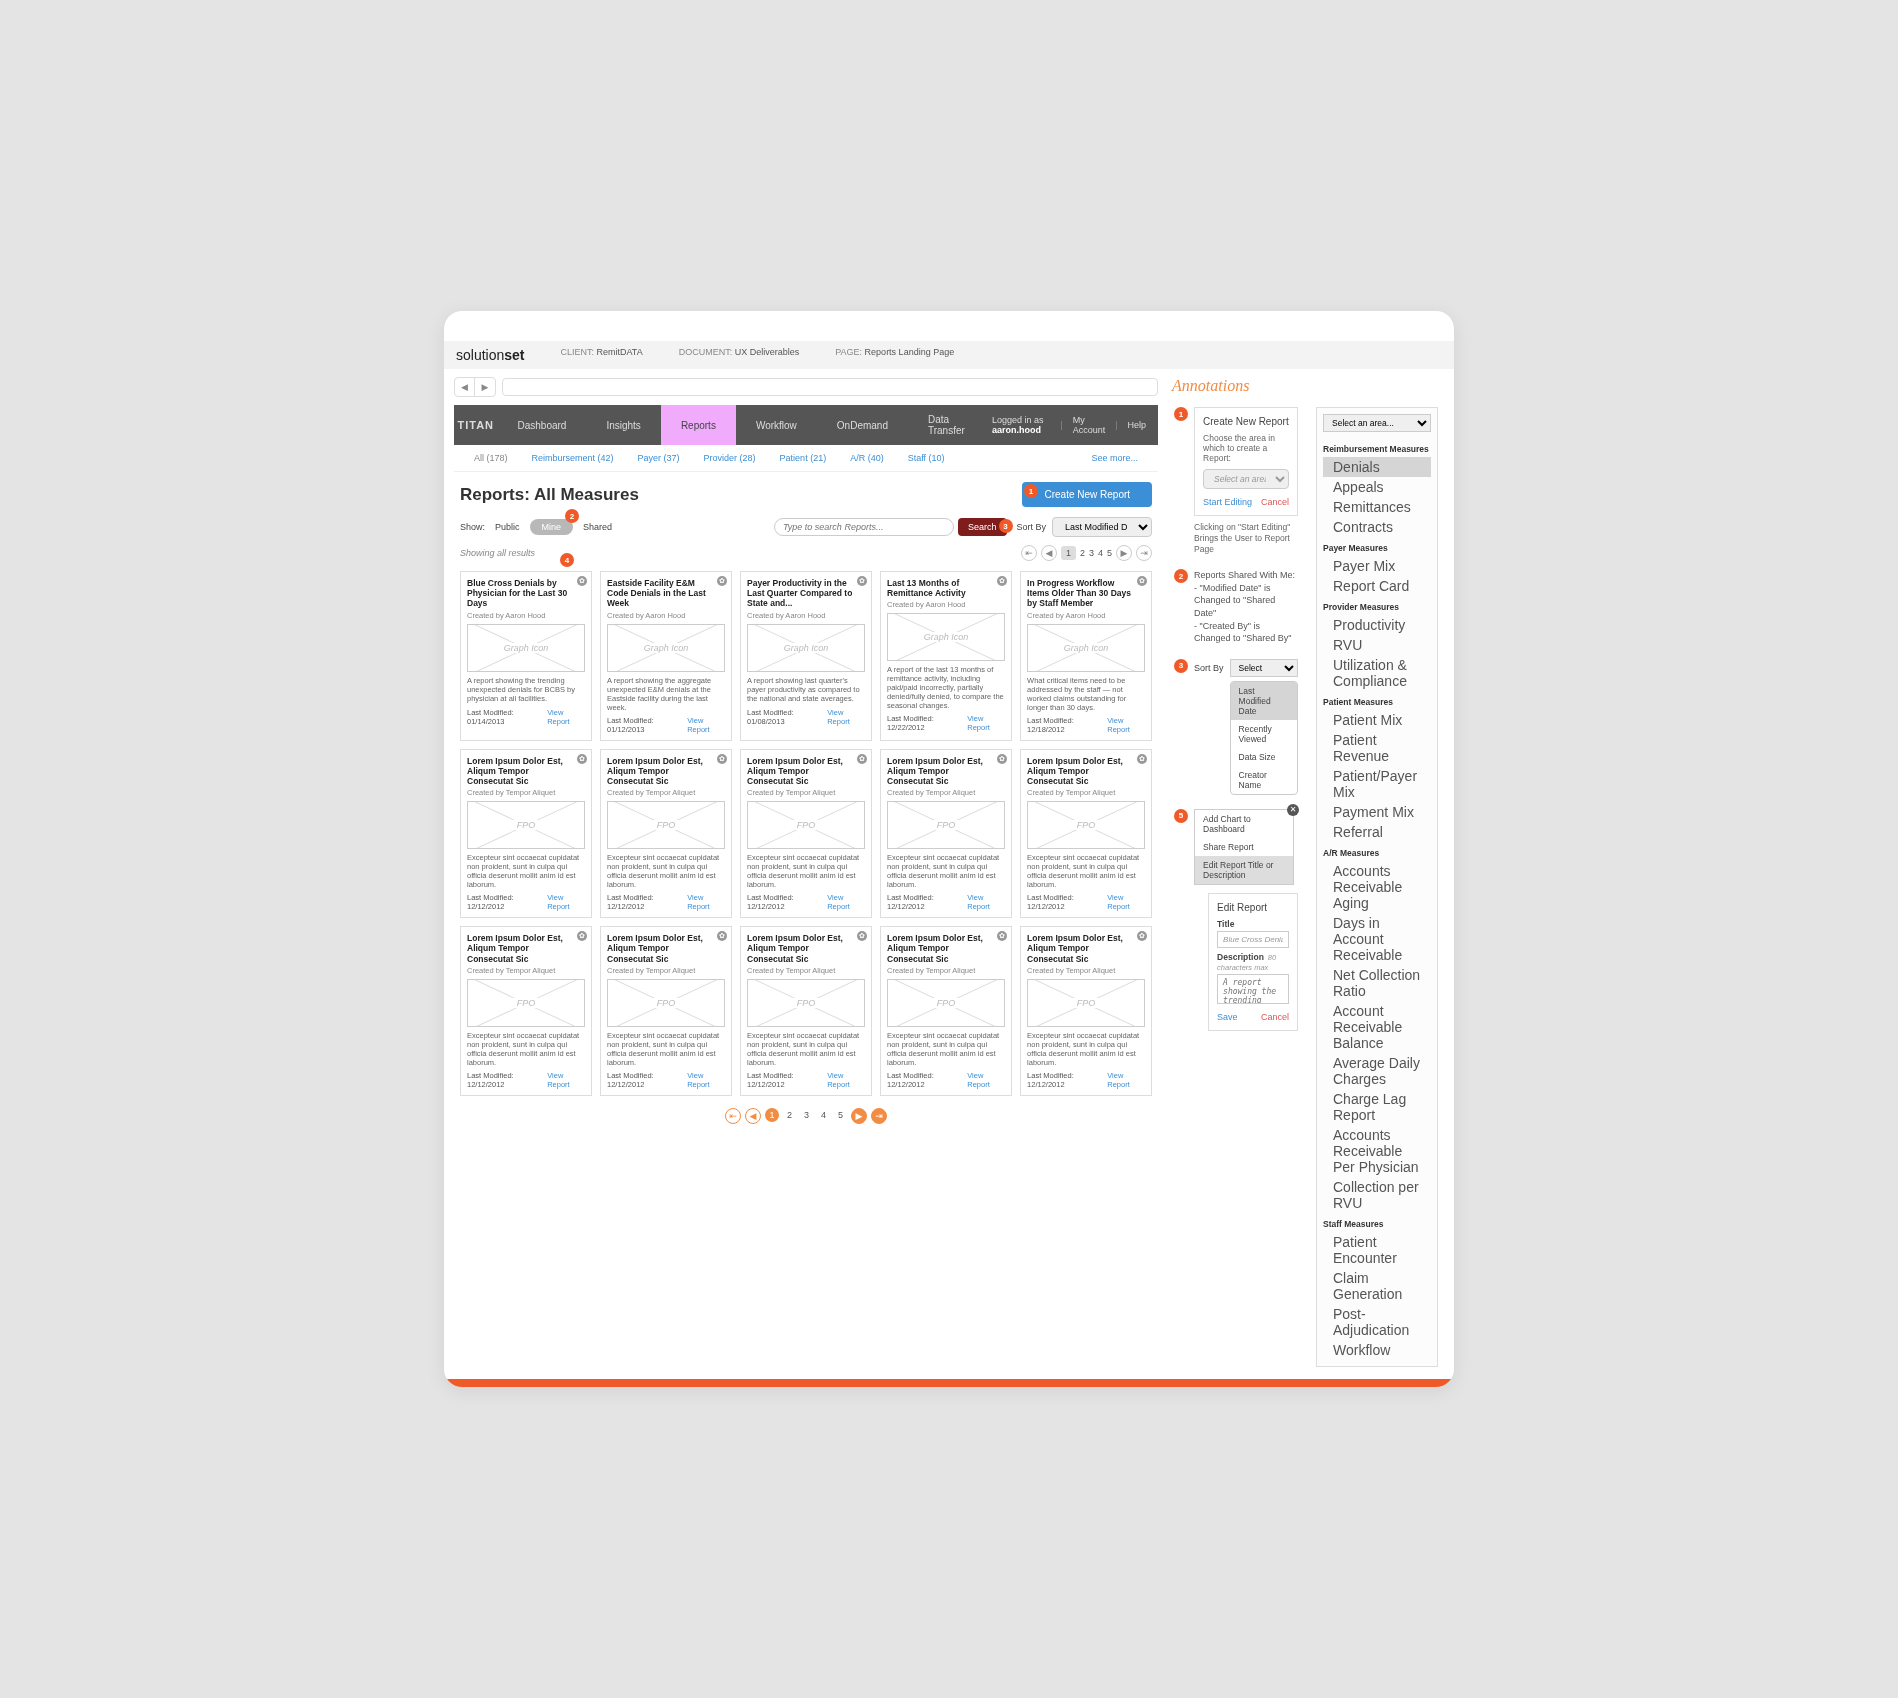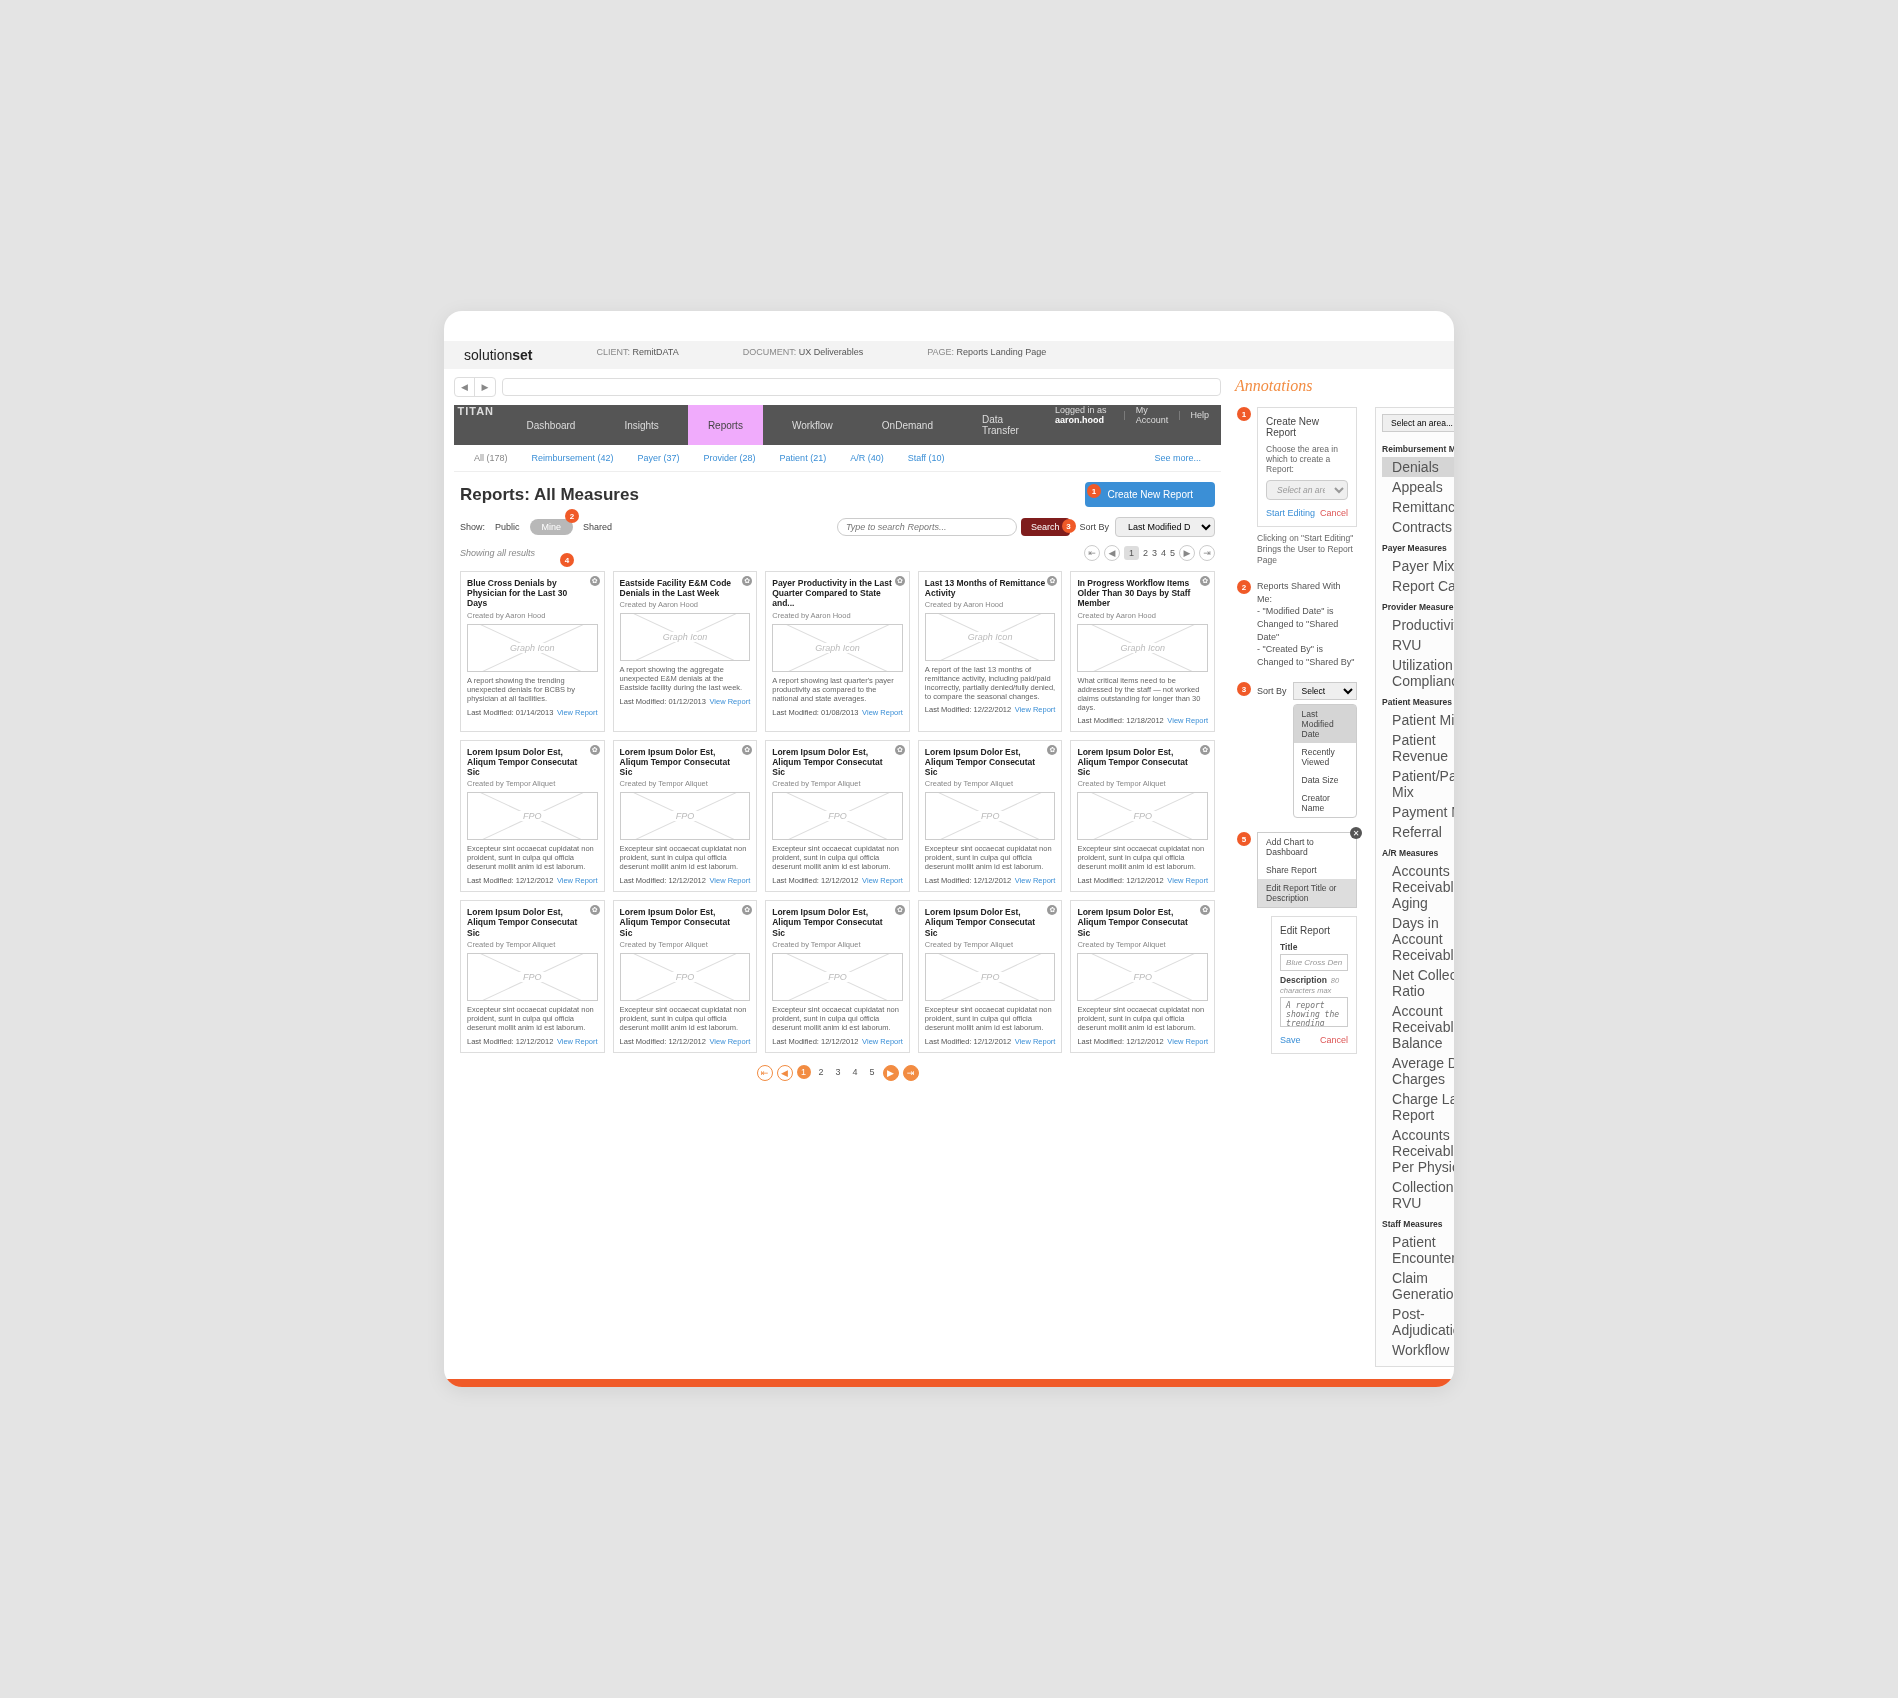--- a/index.html
+++ b/index.html
@@ -1,32 +1,32 @@
 <!DOCTYPE html>
 <html><head>
 <meta charset="utf-8">
 <style>
 * { box-sizing: border-box; margin: 0; padding: 0; }
 body { background: #e4e4e4; font-family: Arial, Helvetica, sans-serif; font-size: 10px; color: #444; display: flex; align-items: center; justify-content: center; min-height: 100vh; }
 .frame { width: 1010px; background: #fff; border-radius: 18px; box-shadow: 0 4px 20px rgba(0,0,0,0.08); padding: 30px 0 0; overflow: hidden; }
-.infobar { background: #f3f3f3; padding: 6px 20px; font-size: 9px; color: #888; display: flex; gap: 64px; text-align: center; }
+.infobar { background: #f3f3f3; padding: 6px 12px; font-size: 9px; color: #888; display: flex; gap: 36px; text-align: center; }
 .infobar span.dk { color: #555; }
 .logo { font-family: Arial; font-size: 14px; color: #222; }
 .logo b { font-weight: bold; }
 .main-row { display: flex; padding: 0 10px 0 10px; gap: 8px; }
 .left-col { flex: 1; }
 .right-col { width: 310px; padding: 8px 6px; }
 
 .navarrows { display: flex; gap: 0; border: 1px solid #ddd; border-radius: 4px; overflow: hidden; margin: 8px 0; width: fit-content; }
 .navarrows span { width: 20px; height: 18px; display: flex; align-items: center; justify-content: center; border-right: 1px solid #ddd; font-size: 9px; color: #888; cursor: pointer; }
 .navarrows span:last-child { border-right: none; }
 .urlbar { flex: 1; height: 18px; border: 1px solid #ddd; border-radius: 4px; margin: 8px 0 8px 6px; }
 .browser-row { display: flex; align-items: center; }
 
-.topnav { background: #555; color: #ddd; display: flex; align-items: flex-start; height: 40px; font-size: 10px; gap: 9px; }
+.topnav { background: #555; color: #ddd; display: flex; align-items: center; height: 40px; font-size: 10px; }
 .brand { width: 60px; text-align: center; font-weight: bold; letter-spacing: 1px; font-size: 11px; }
 .topnav .navitem { padding: 0 20px; height: 100%; display: flex; align-items: center; cursor: pointer; }
 .topnav .navitem.active { background: #f0abfc; color: #444; }
 .topnav .right { margin-left: auto; font-size: 9px; padding-right: 12px; display: flex; gap: 10px; align-items: center; }
 .topnav .right b { color: #fff; }
 .topnav .divider { color: #888; }
 
 .subnav { background: #fff; padding: 8px 20px; font-size: 9px; display: flex; gap: 24px; color: #3b8fd6; border-bottom: 1px solid #eee; }
 .subnav .all { color: #888; }
 .subnav .more { margin-left: auto; }

